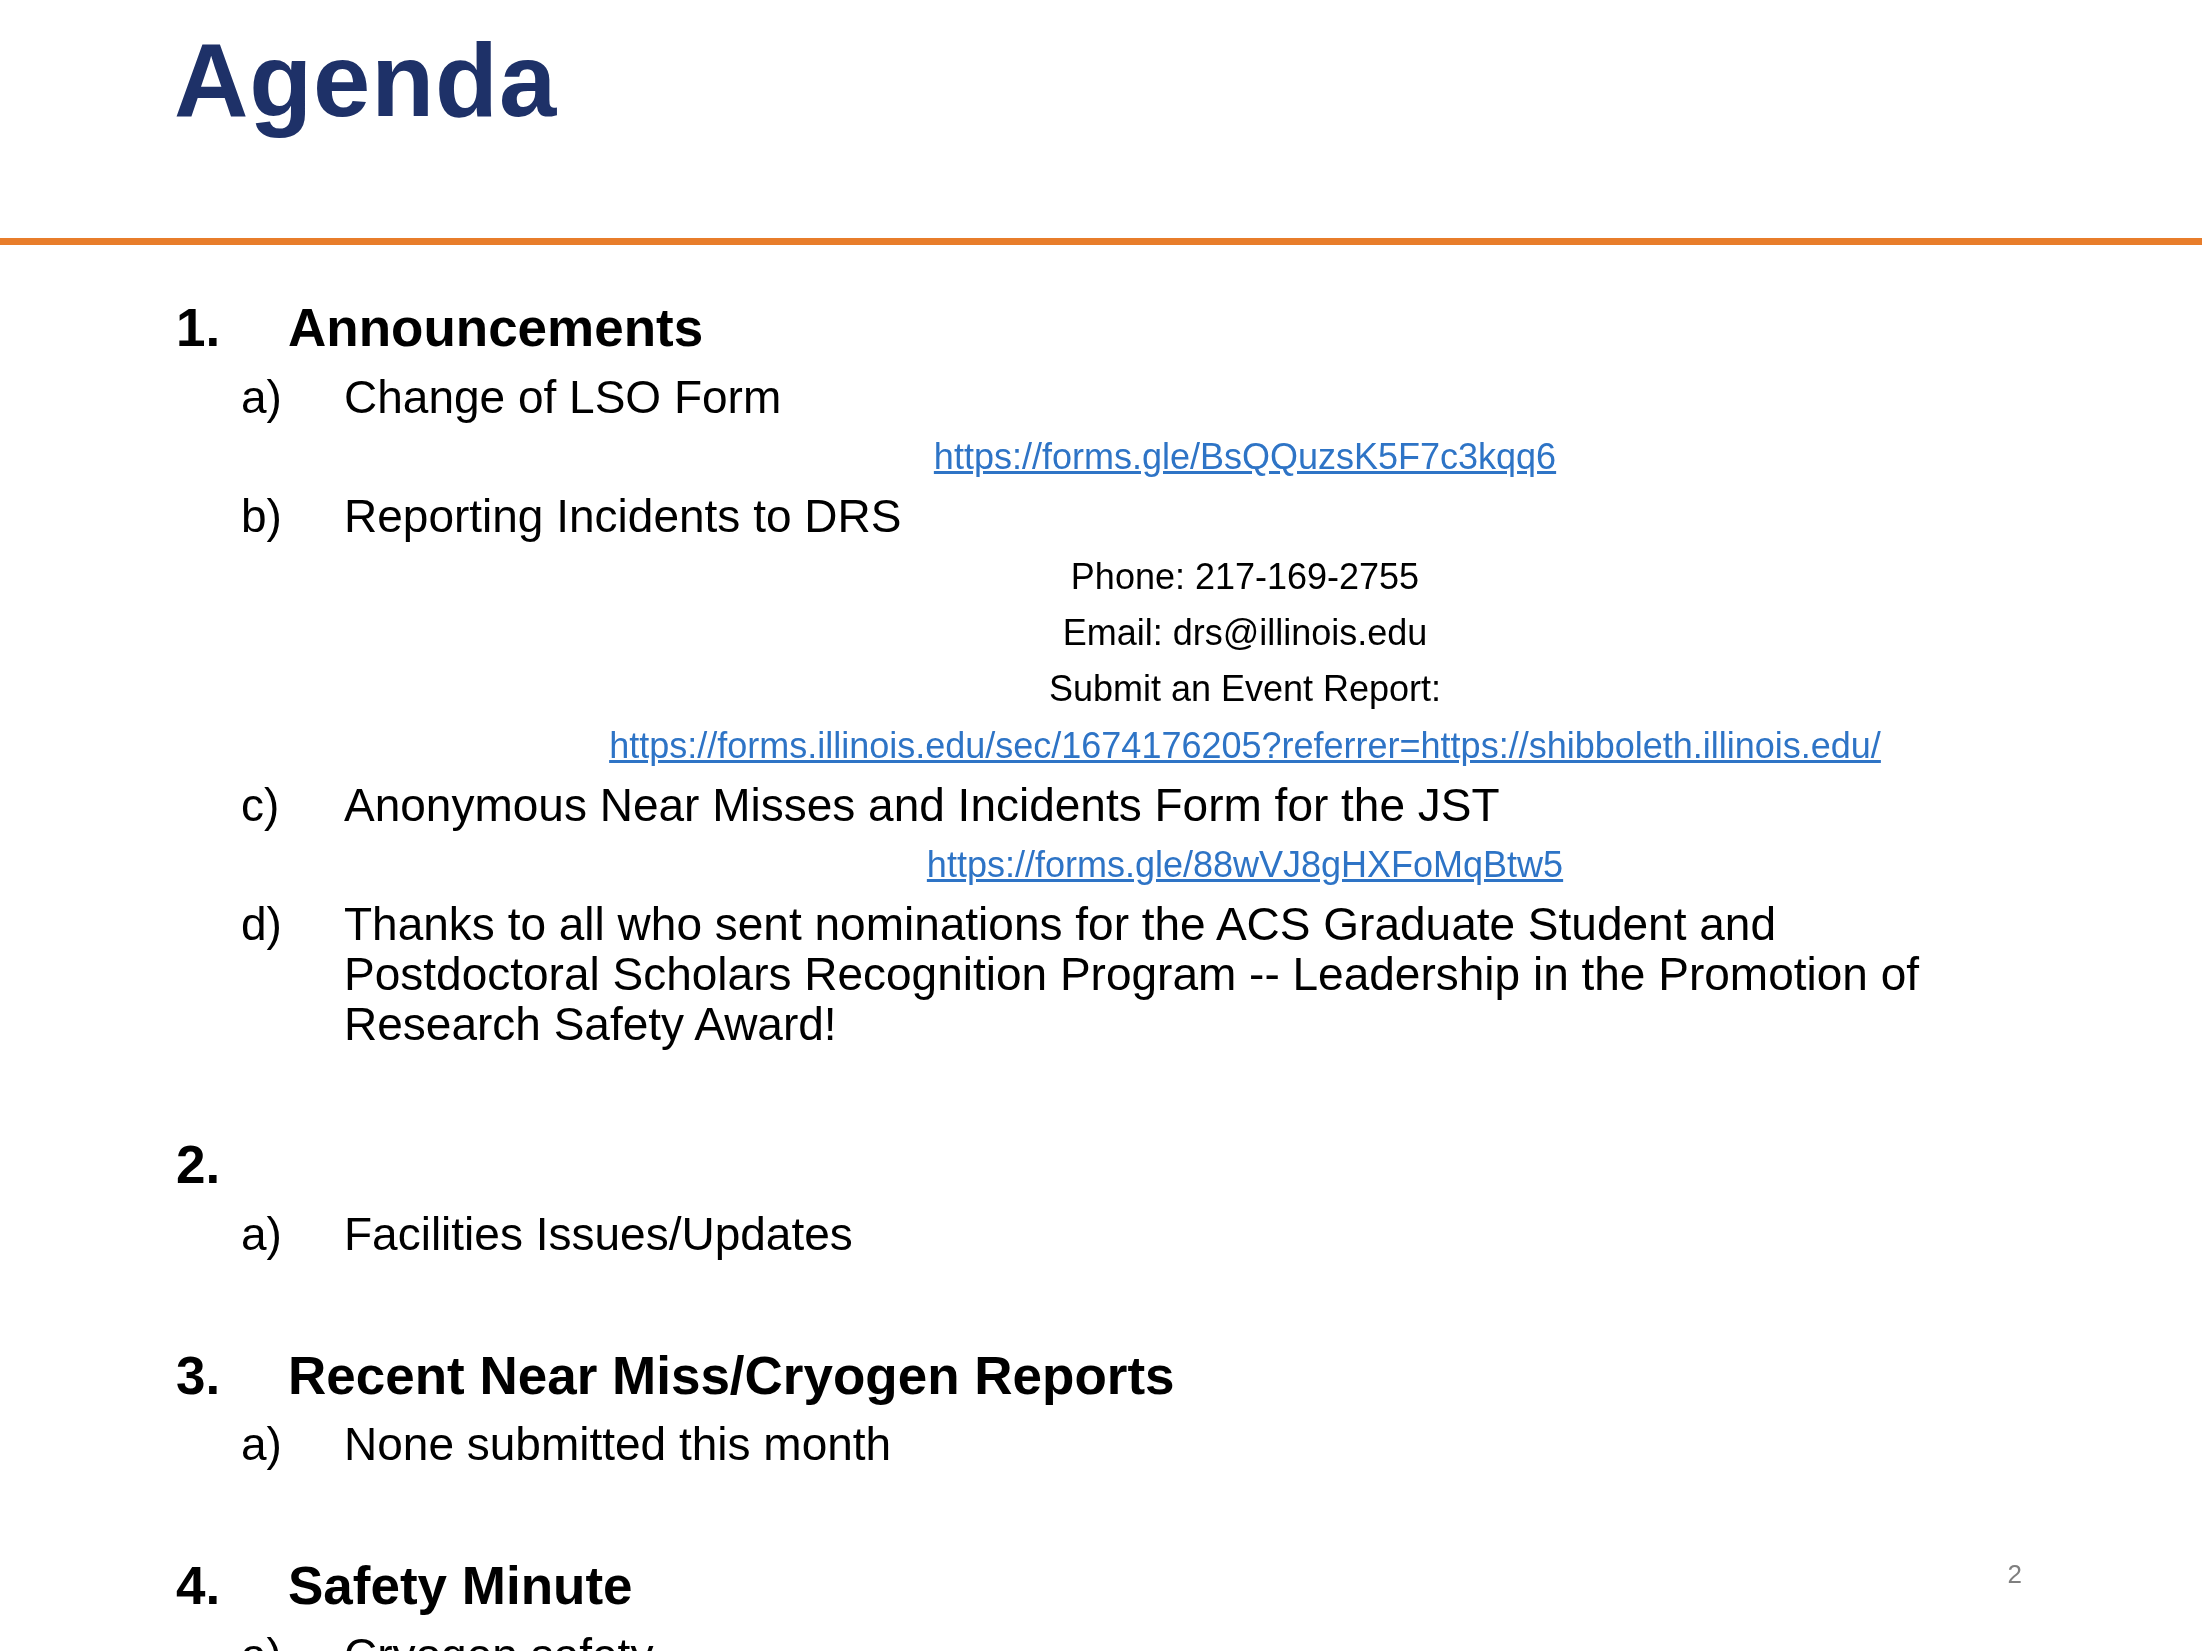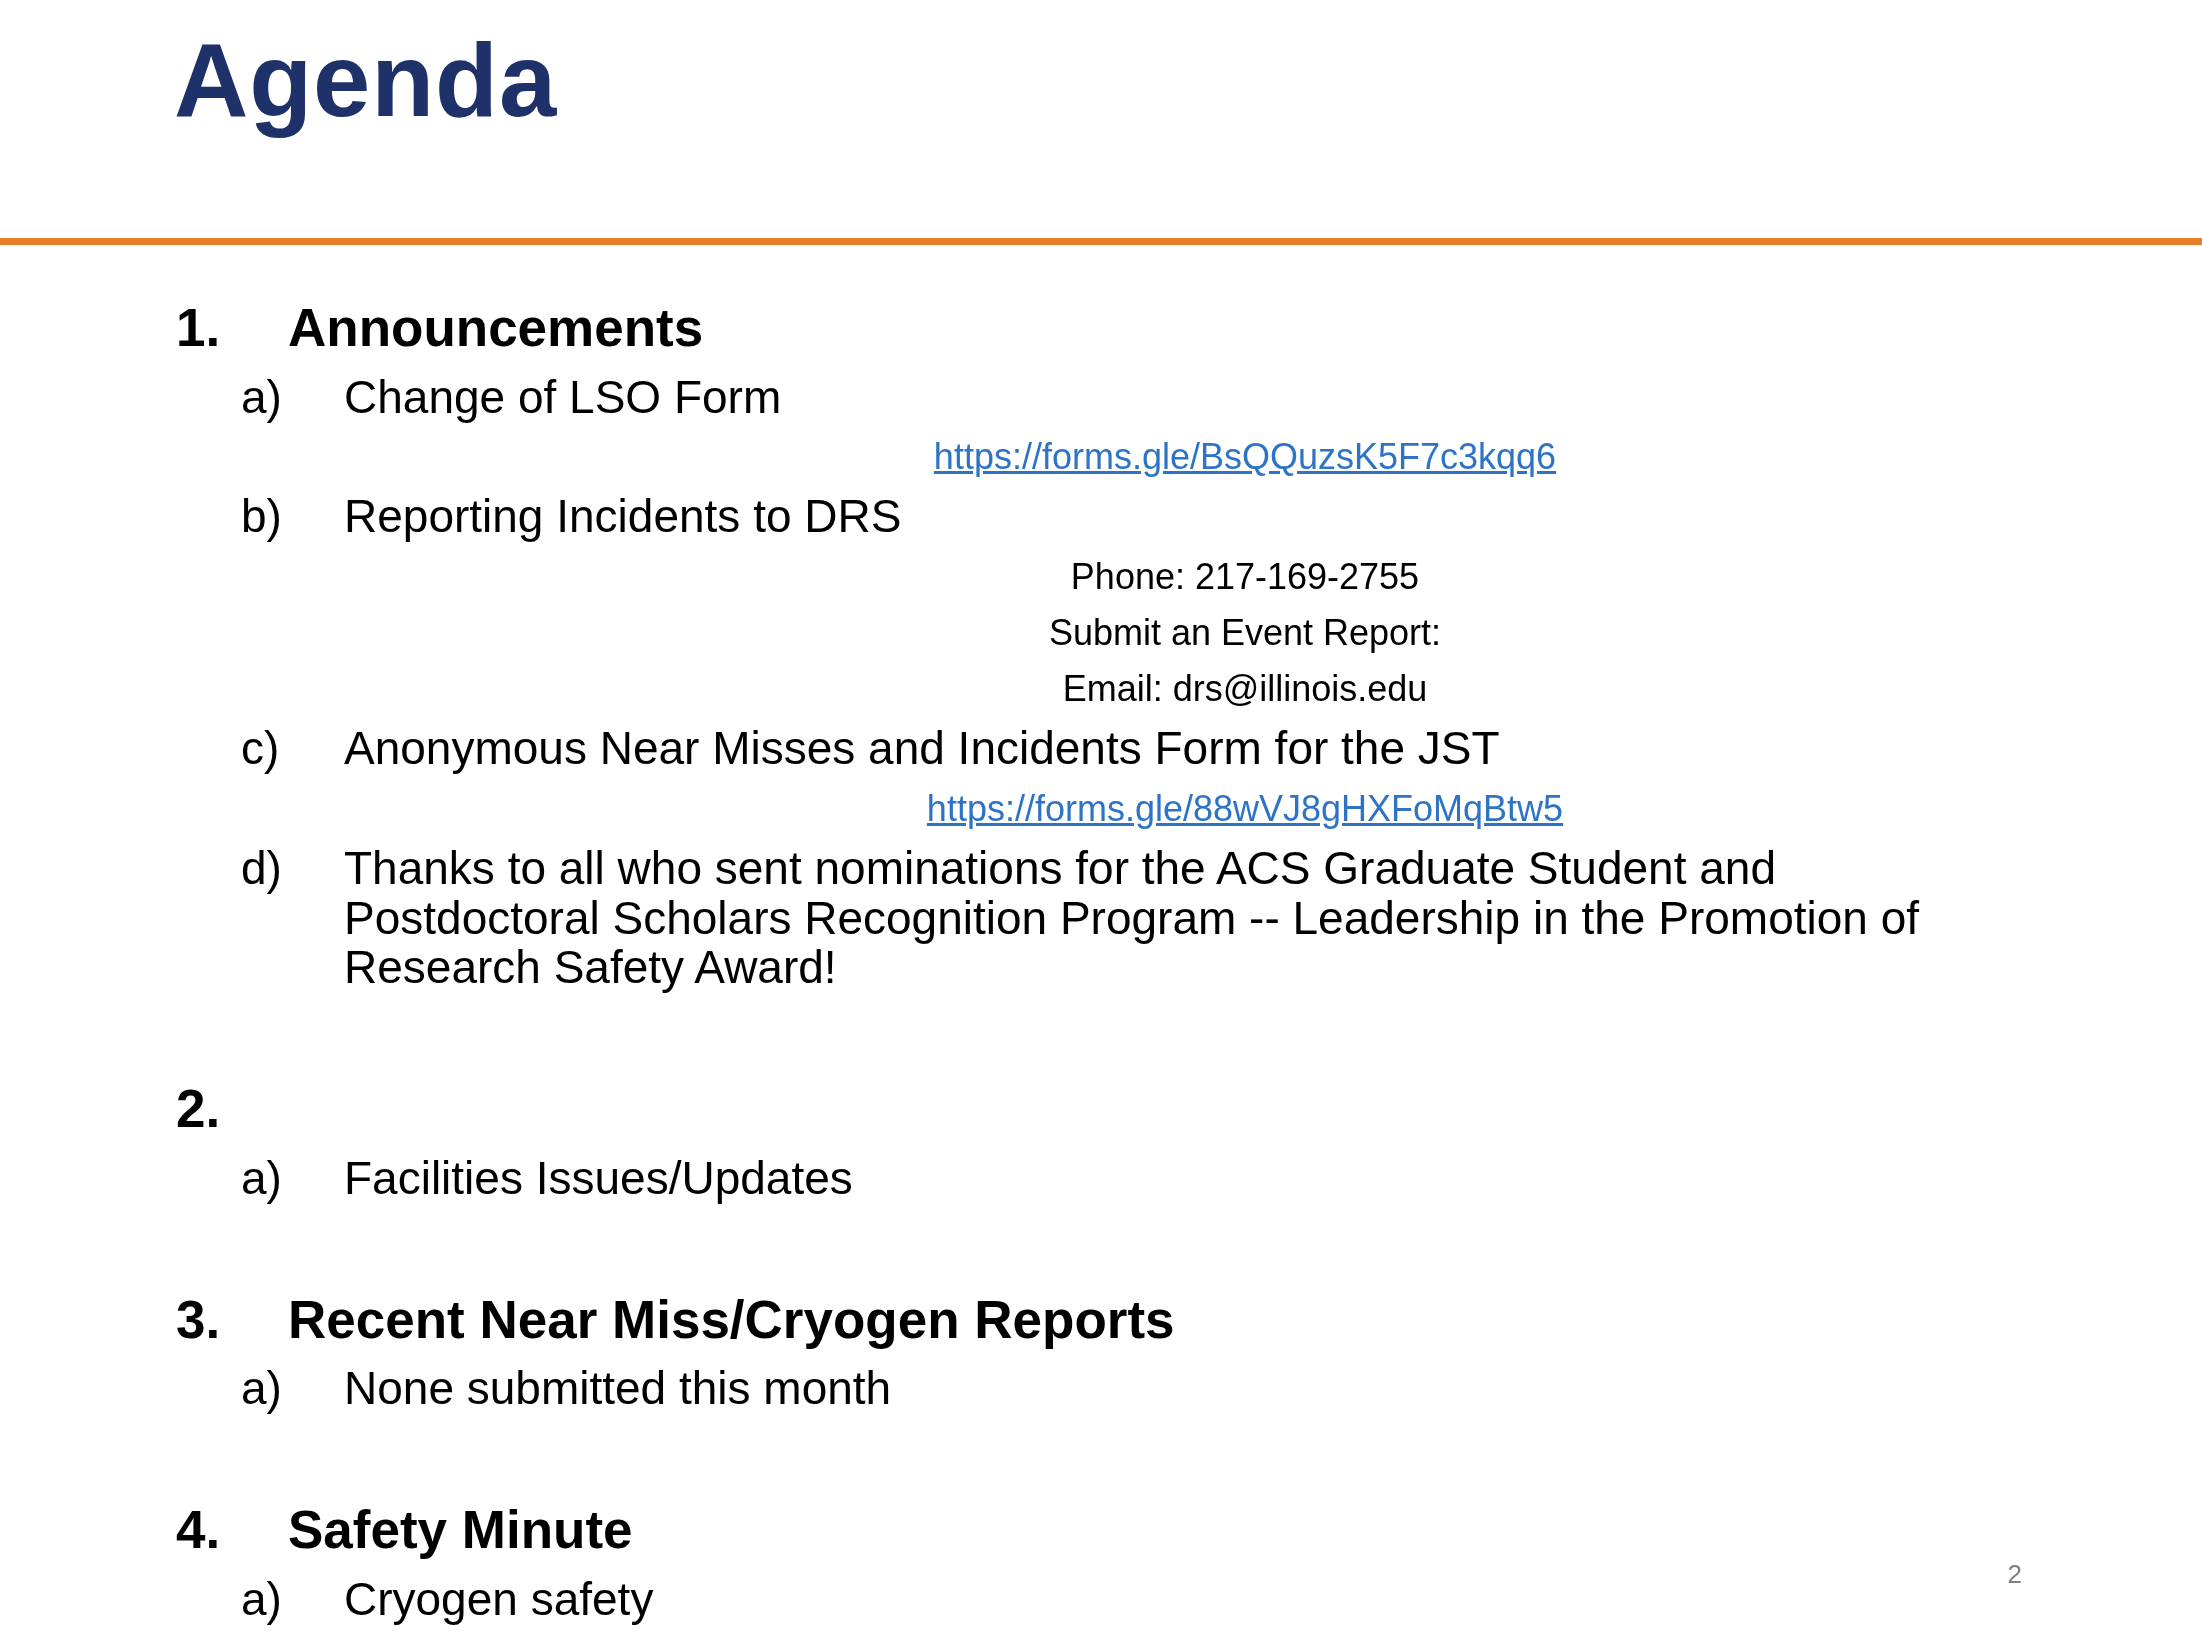--- a/index.html
+++ b/index.html
@@ -68,22 +68,23 @@
               <div class="detail-line link"><a>https://forms.gle/BsQQuzsK5F7c3kqq6</a></div>
             </div>
           </div>
         </div>
         <div class="item">
           <span class="item-letter">b)</span>
           <div class="item-body">
             <div class="item-text">Reporting Incidents to DRS</div>
             <div class="details">
               <div class="detail-line text">Phone: 217-169-2755</div>
+              <div class="detail-line text">Email: drs@illinois.edu</div>
               <div class="detail-line text">Submit an Event Report:</div>
-              <div class="detail-line text">Email: drs@illinois.edu</div>
+              <div class="detail-line link"><a>https://forms.illinois.edu/sec/1674176205?referrer=https://shibboleth.illinois.edu/</a></div>
             </div>
           </div>
         </div>
         <div class="item">
           <span class="item-letter">c)</span>
           <div class="item-body">
             <div class="item-text">Anonymous Near Misses and Incidents Form for the JST</div>
             <div class="details">
               <div class="detail-line link"><a>https://forms.gle/88wVJ8gHXFoMqBtw5</a></div>
             </div>

